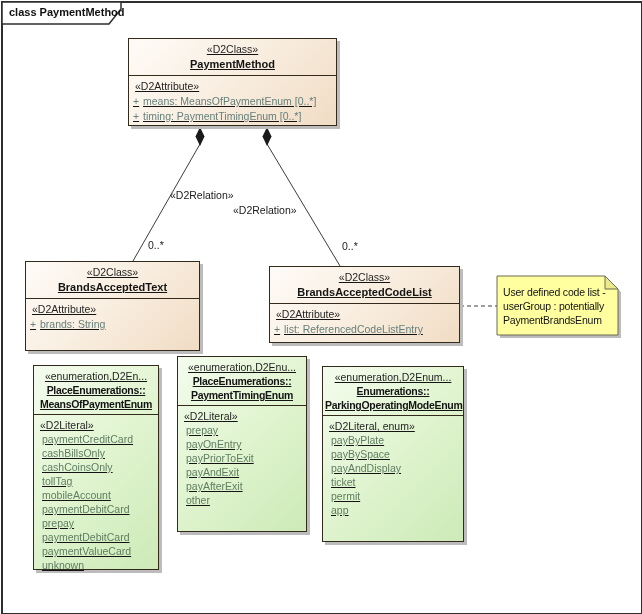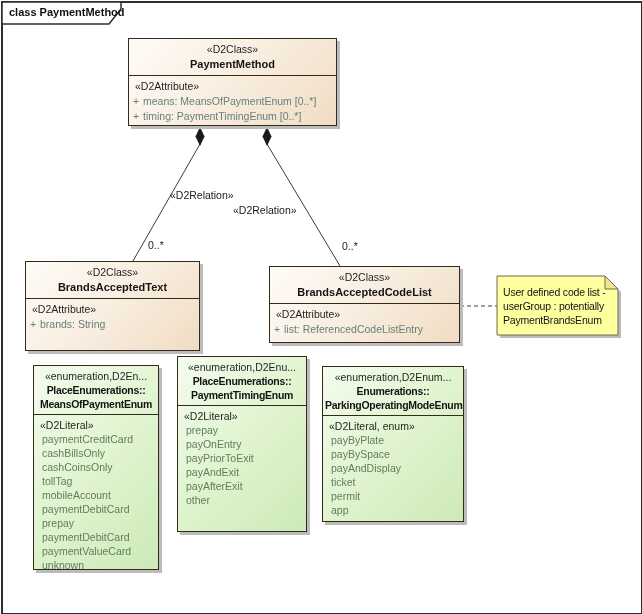--- a/index.html
+++ b/index.html
@@ -10,21 +10,21 @@
   }
   .frame{position:absolute;left:1px;top:1px;width:638px;height:610px;border:2px solid #2e2e2e;}
   .tab-text{
     position:absolute;left:9px;top:6px;font-size:11px;font-weight:bold;color:#101010;
     white-space:nowrap;z-index:6;
   }
   svg.overlay{position:absolute;left:0;top:0;z-index:1;pointer-events:none;}
 
   .uml-box{
     position:absolute;z-index:3;border:1px solid #332a1c;
-    box-shadow:3px 3px 0 #bcbcbc;box-sizing:border-box;
+    box-shadow:3px 3px 0 #bcbcbc;box-sizing:border-box;text-decoration:underline;
   }
   .cls{background:linear-gradient(135deg,#fefbf7 0%,#f9efe2 45%,#f1dcc4 100%);}
   .enm{background:linear-gradient(135deg,#f4fcee 0%,#e2f5d2 45%,#cdeab7 100%);}
 
   .hdr{border-bottom:1px solid #332a1c;text-align:center;padding:3px 2px 3px 2px;}
   .hdr .st{font-size:10.5px;color:#1f1f1f;line-height:15px;white-space:nowrap;}
   .hdr .nm{font-size:11px;font-weight:bold;color:#141414;line-height:15px;white-space:nowrap;}
   .enm .hdr .st{line-height:14px;}
   .enm .hdr .nm{font-size:10.5px;letter-spacing:-0.3px;line-height:14px;}
 
@@ -155,21 +155,21 @@
     <div class="st-left">«D2Literal»</div>
     <div class="lit">prepay</div>
     <div class="lit">payOnEntry</div>
     <div class="lit">payPriorToExit</div>
     <div class="lit">payAndExit</div>
     <div class="lit">payAfterExit</div>
     <div class="lit">other</div>
   </div>
 </div>
 
-<div class="uml-box enm" style="left:322px;top:366px;width:142px;height:156px">
+<div class="uml-box enm" style="left:322px;top:366px;width:142px;height:176px">
   <div class="hdr">
     <div class="st">«enumeration,D2Enum...</div>
     <div class="nm">Enumerations::</div>
     <div class="nm">ParkingOperatingModeEnum</div>
   </div>
   <div class="cmp">
     <div class="st-left">«D2Literal, enum»</div>
     <div class="lit">payByPlate</div>
     <div class="lit">payBySpace</div>
     <div class="lit">payAndDisplay</div>

